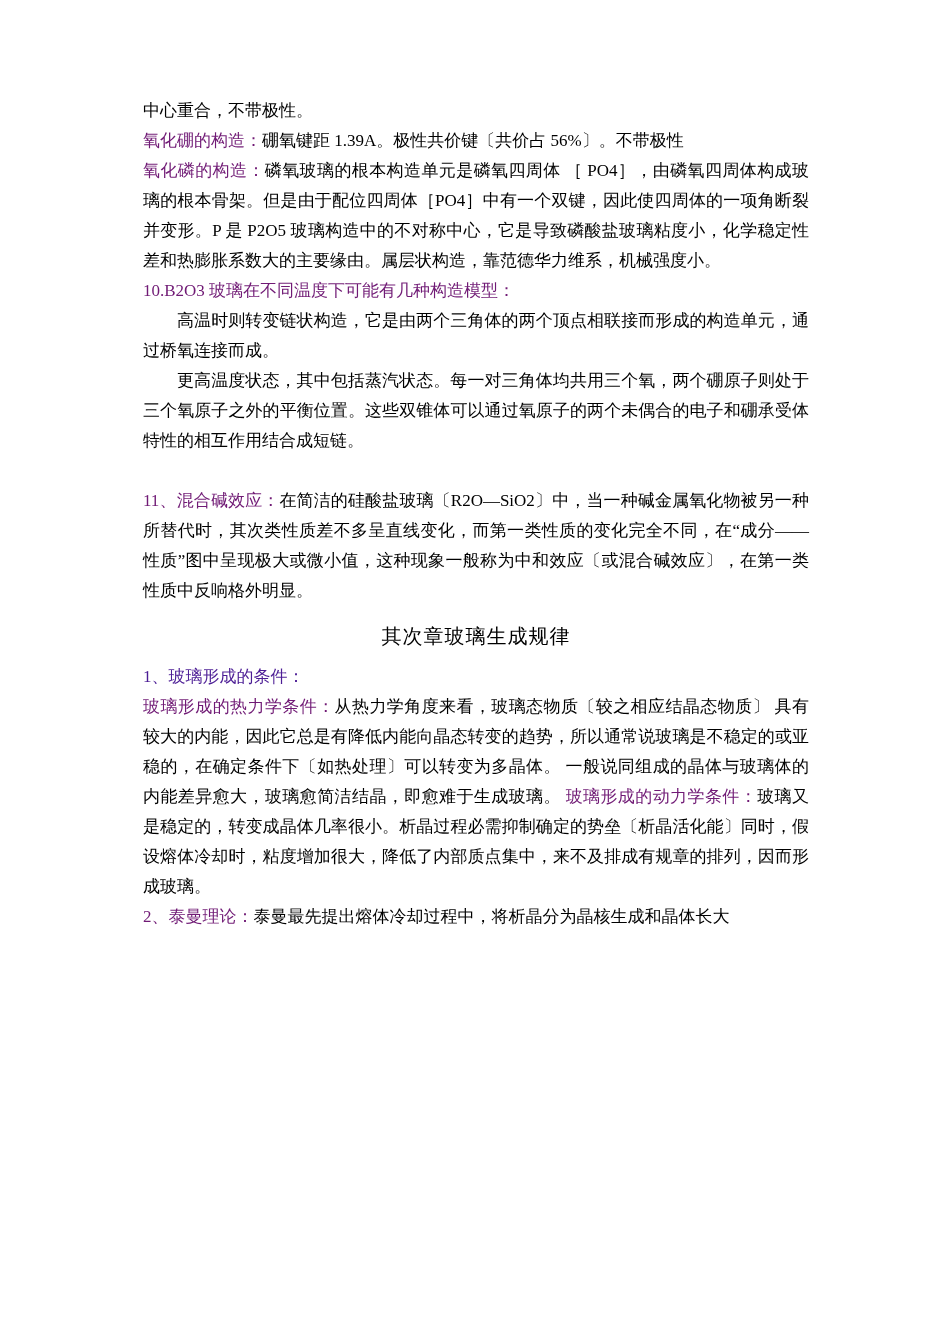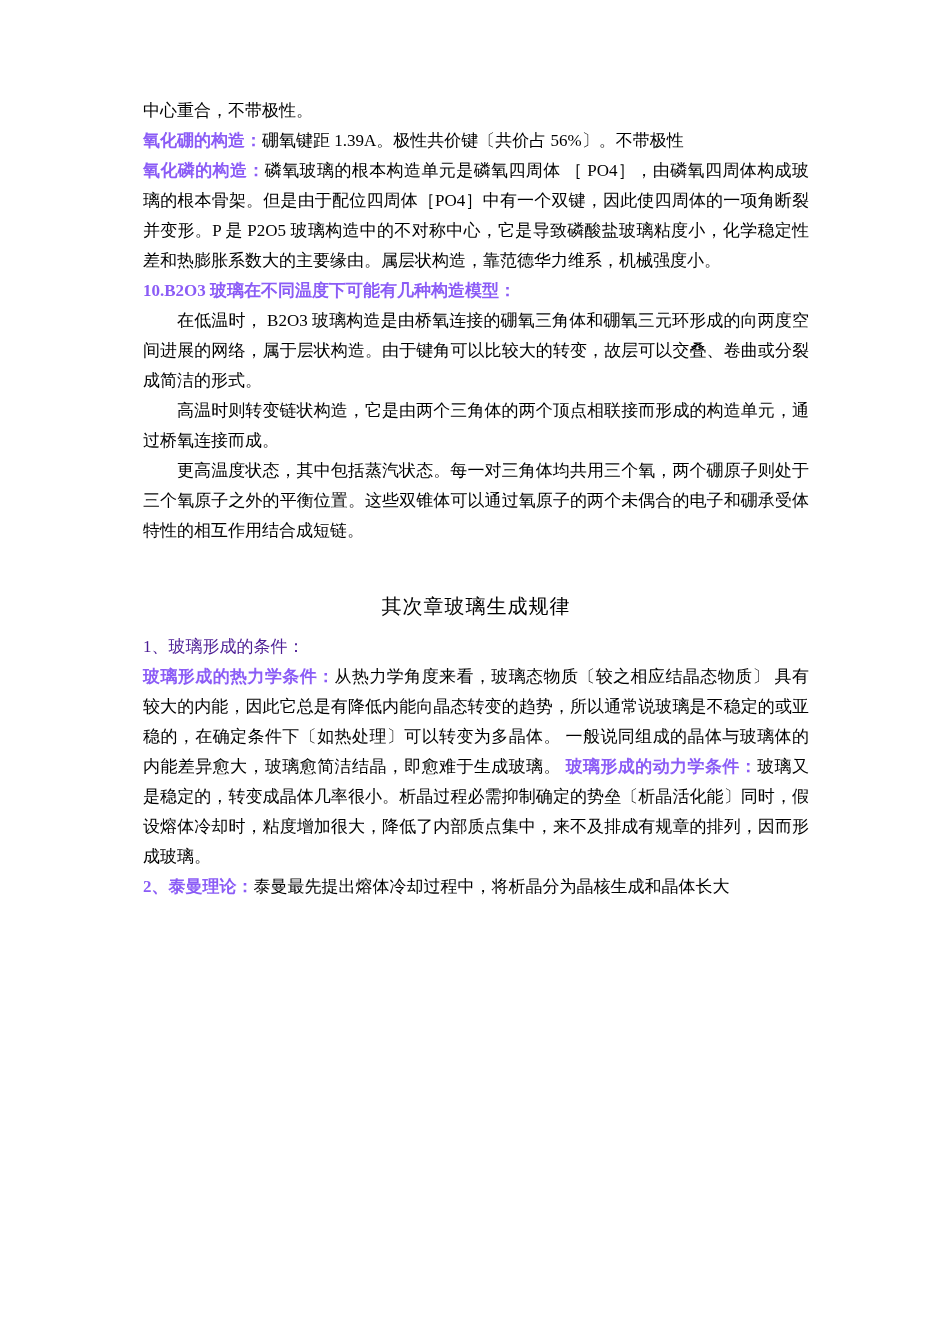--- a/index.html
+++ b/index.html
@@ -43,39 +43,39 @@
     font-weight: bold;
     line-height: 32px;
     margin: 14px 0 10px 0;
     letter-spacing: 1px;
   }
   .run-normal {
     color: #000000;
     font-weight: normal;
   }
   .run-red-bold {
-    color: #8b5cf6;
-    font-weight: bold;
+    color: #701a75;
+    font-weight: normal;
   }
   .run-red {
     color: #4c1d95;
     font-weight: normal;
   }
 </style>
 </head>
 <body>
 
 <div class="page">
   <div class="doc-body">
       <p class="para"><span class="run-normal">中心重合，不带极性。</span></p>
       <p class="para"><span class="run-red-bold">氧化硼的构造：</span><span class="run-normal">硼氧键距 1.39A。极性共价键〔共价占 56%〕。不带极性</span></p>
       <p class="para"><span class="run-red-bold">氧化磷的构造：</span><span class="run-normal">磷氧玻璃的根本构造单元是磷氧四周体 ［ PO4］，由磷氧四周体构成玻璃的根本骨架。但是由于配位四周体［PO4］中有一个双键，因此使四周体的一项角断裂并变形。P 是  P2O5  玻璃构造中的不对称中心，它是导致磷酸盐玻璃粘度小，化学稳定性差和热膨胀系数大的主要缘由。属层状构造，靠范德华力维系，机械强度小。</span></p>
       <p class="para"><span class="run-red-bold">10.B2O3 玻璃在不同温度下可能有几种构造模型：</span></p>
-      <p class="para indent"><span class="run-normal">在低温时，  B2O3 玻璃构造是由桥氧连接的硼氧三角体和硼氧三元环形成的向两度空间进展的网络，属于层状构造。由于键角可以比较大的转变，故层可以交叠、卷曲或分裂成简洁的形式。</span></p>
       <p class="para indent"><span class="run-normal">高温时则转变链状构造，它是由两个三角体的两个顶点相联接而形成的构造单元，通过桥氧连接而成。</span></p>
       <p class="para indent"><span class="run-normal">更高温度状态，其中包括蒸汽状态。每一对三角体均共用三个氧，两个硼原子则处于三个氧原子之外的平衡位置。这些双锥体可以通过氧原子的两个未偶合的电子和硼承受体特性的相互作用结合成短链。</span></p>
       <p class="para spacer"></p>
+      <p class="para"><span class="run-red-bold">11、混合碱效应：</span><span class="run-normal">在简洁的硅酸盐玻璃〔R2O—SiO2〕中，当一种碱金属氧化物被另一种所替代时，其次类性质差不多呈直线变化，而第一类性质的变化完全不同，在“成分——性质”图中呈现极大或微小值，这种现象一般称为中和效应〔或混合碱效应〕，在第一类性质中反响格外明显。</span></p>
       <p class="para heading"><span class="run-normal">其次章玻璃生成规律</span></p>
       <p class="para"><span class="run-red">1、玻璃形成的条件：</span></p>
       <p class="para"><span class="run-red-bold">玻璃形成的热力学条件：</span><span class="run-normal">从热力学角度来看，玻璃态物质〔较之相应结晶态物质〕  具有较大的内能，因此它总是有降低内能向晶态转变的趋势，所以通常说玻璃是不稳定的或亚稳的，在确定条件下〔如热处理〕可以转变为多晶体。  一般说同组成的晶体与玻璃体的内能差异愈大，玻璃愈简洁结晶，即愈难于生成玻璃。  </span><span class="run-red-bold">玻璃形成的动力学条件：</span><span class="run-normal">玻璃又是稳定的，转变成晶体几率很小。析晶过程必需抑制确定的势垒〔析晶活化能〕同时，假设熔体冷却时，粘度增加很大，降低了内部质点集中，来不及排成有规章的排列，因而形成玻璃。</span></p>
       <p class="para"><span class="run-red-bold">2、泰曼理论：</span><span class="run-normal">泰曼最先提出熔体冷却过程中，将析晶分为晶核生成和晶体长大</span></p>
     </div>
 </div>
 
 </body></html>

